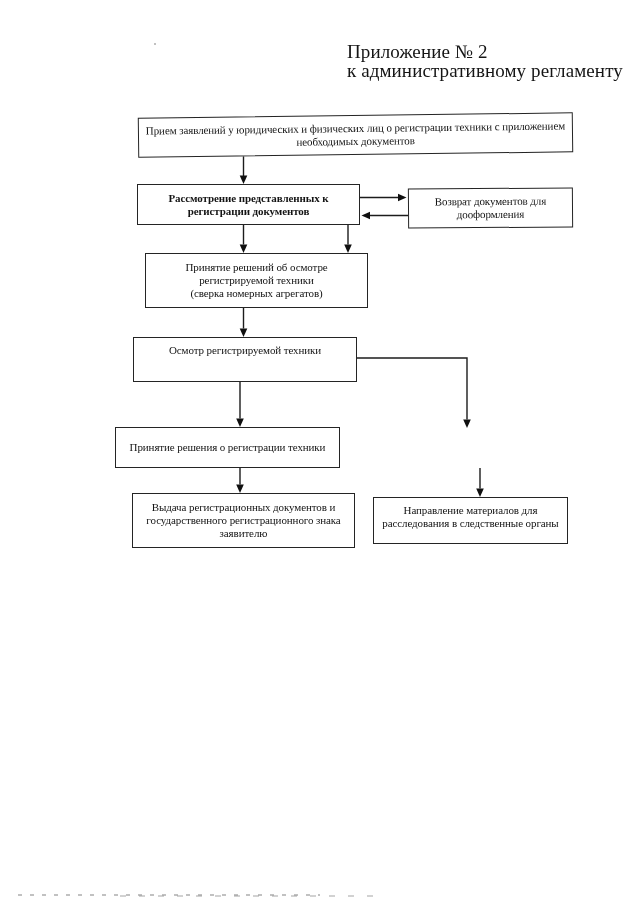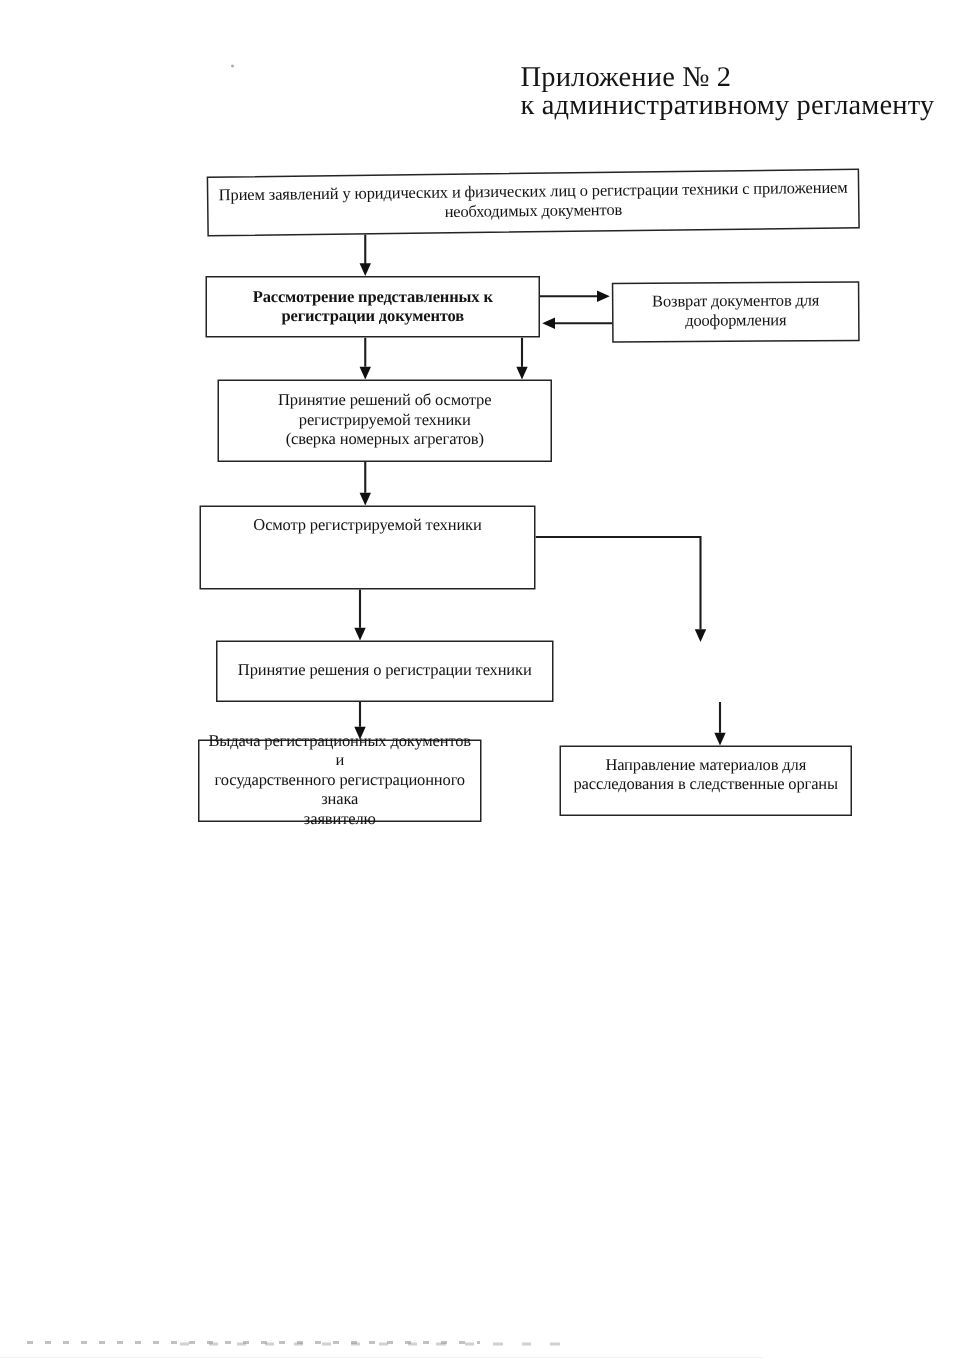--- a/index.html
+++ b/index.html
@@ -127,30 +127,30 @@
     <span>Возврат документов для
 дооформления</span>
   </div>
 
   <div class="fbox" style="left:145px;top:253px;width:223px;height:55px;">
     <span>Принятие решений об осмотре
 регистрируемой техники
 (сверка номерных агрегатов)</span>
   </div>
 
-  <div class="fbox top-align" style="left:133px;top:337px;width:224px;height:56px;">
+  <div class="fbox top-align" style="left:133px;top:337px;width:224px;height:45px;">
     <span>Осмотр регистрируемой техники</span>
   </div>
 
-  <div class="fbox" style="left:144px;top:427px;width:225px;height:41px;">
+  <div class="fbox" style="left:115px;top:427px;width:225px;height:41px;">
     <span>Принятие решения о регистрации техники</span>
   </div>
 
 
-  <div class="fbox" style="left:132px;top:493px;width:189px;height:55px;">
+  <div class="fbox" style="left:132px;top:493px;width:223px;height:55px;">
     <span>Выдача регистрационных документов и
 государственного регистрационного знака
 заявителю</span>
   </div>
 
   <div class="fbox top-align" style="left:373px;top:497px;width:195px;height:47px;">
     <span>Направление материалов для
 расследования в следственные органы</span>
   </div>
 

